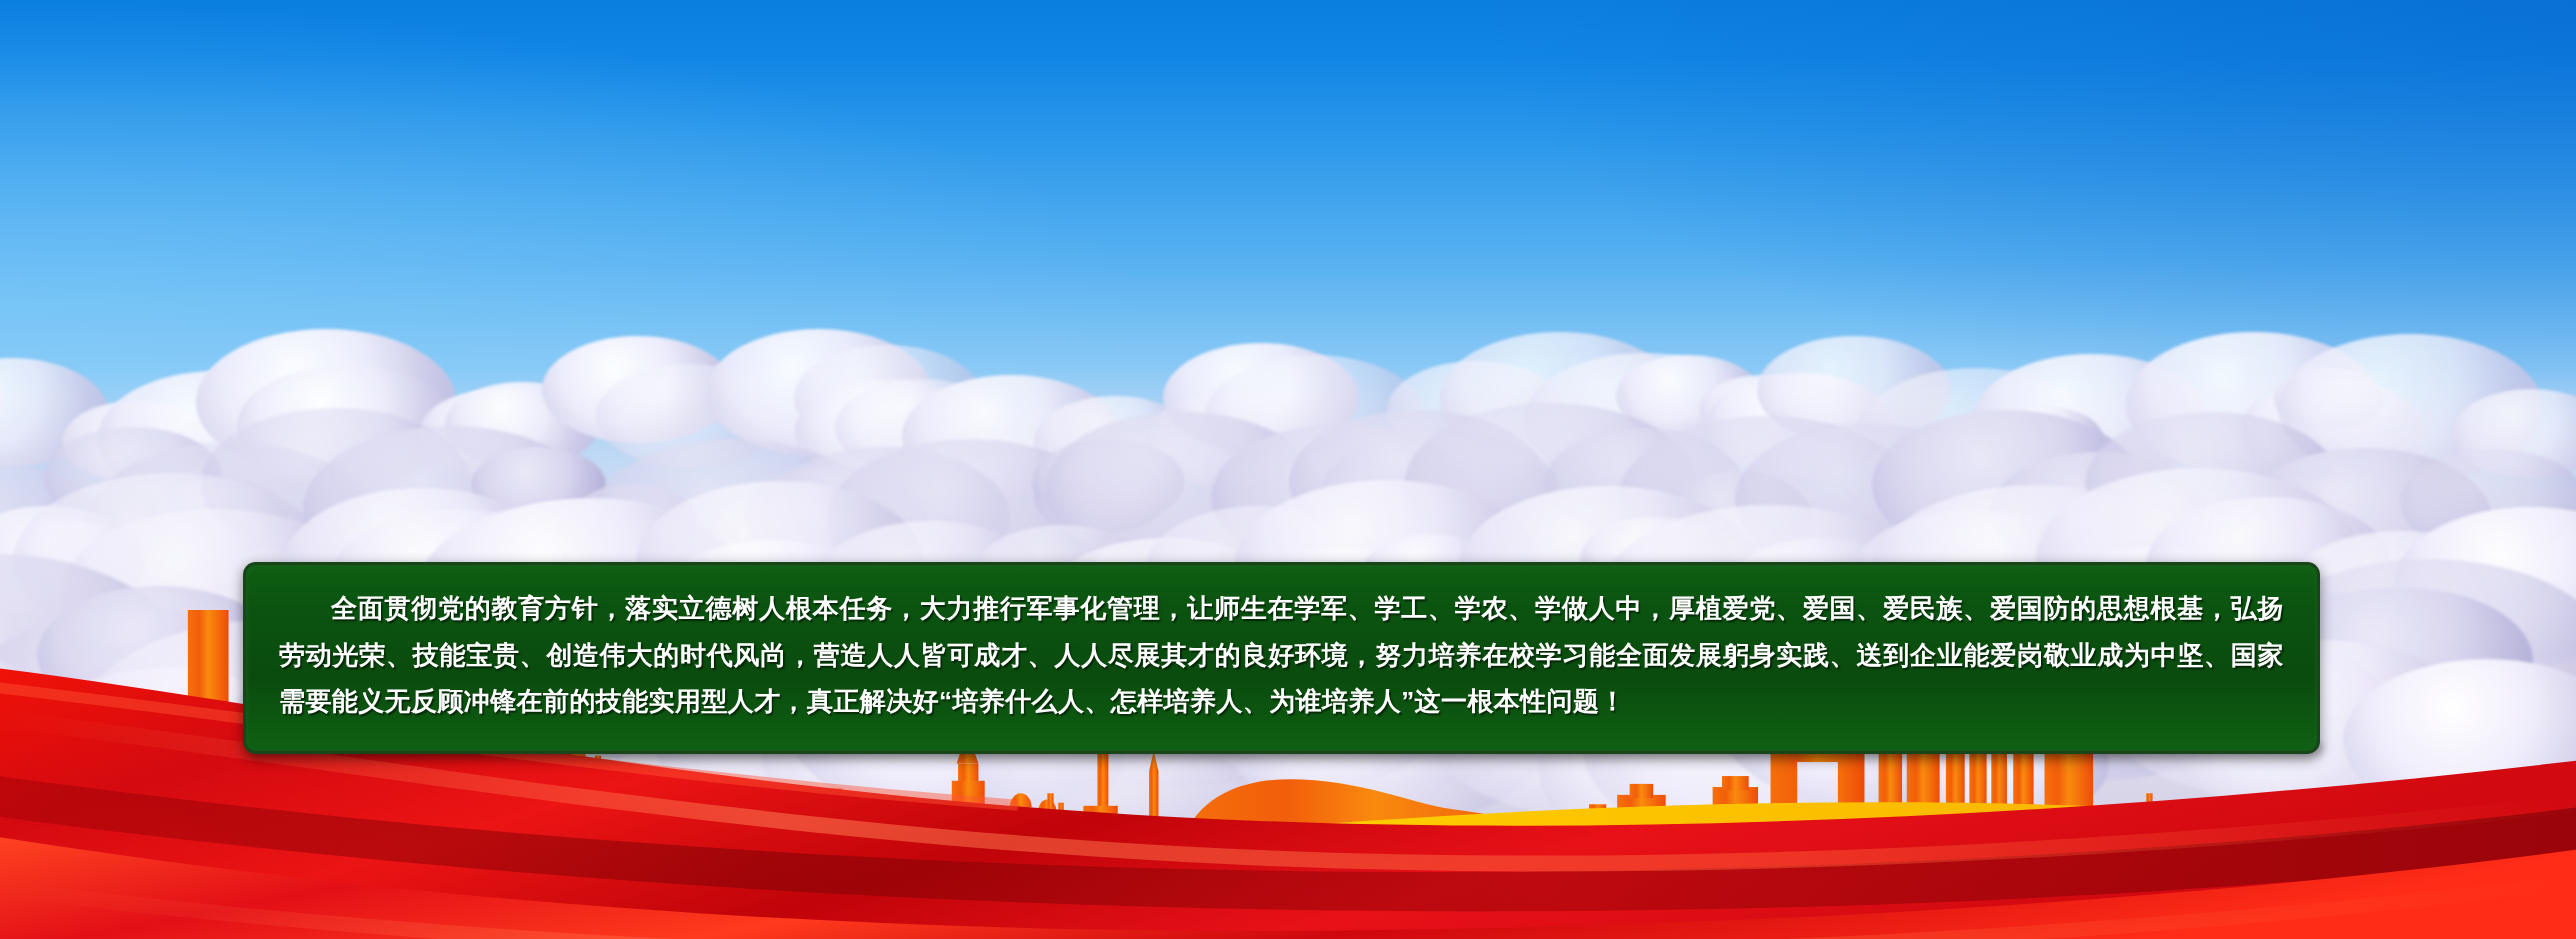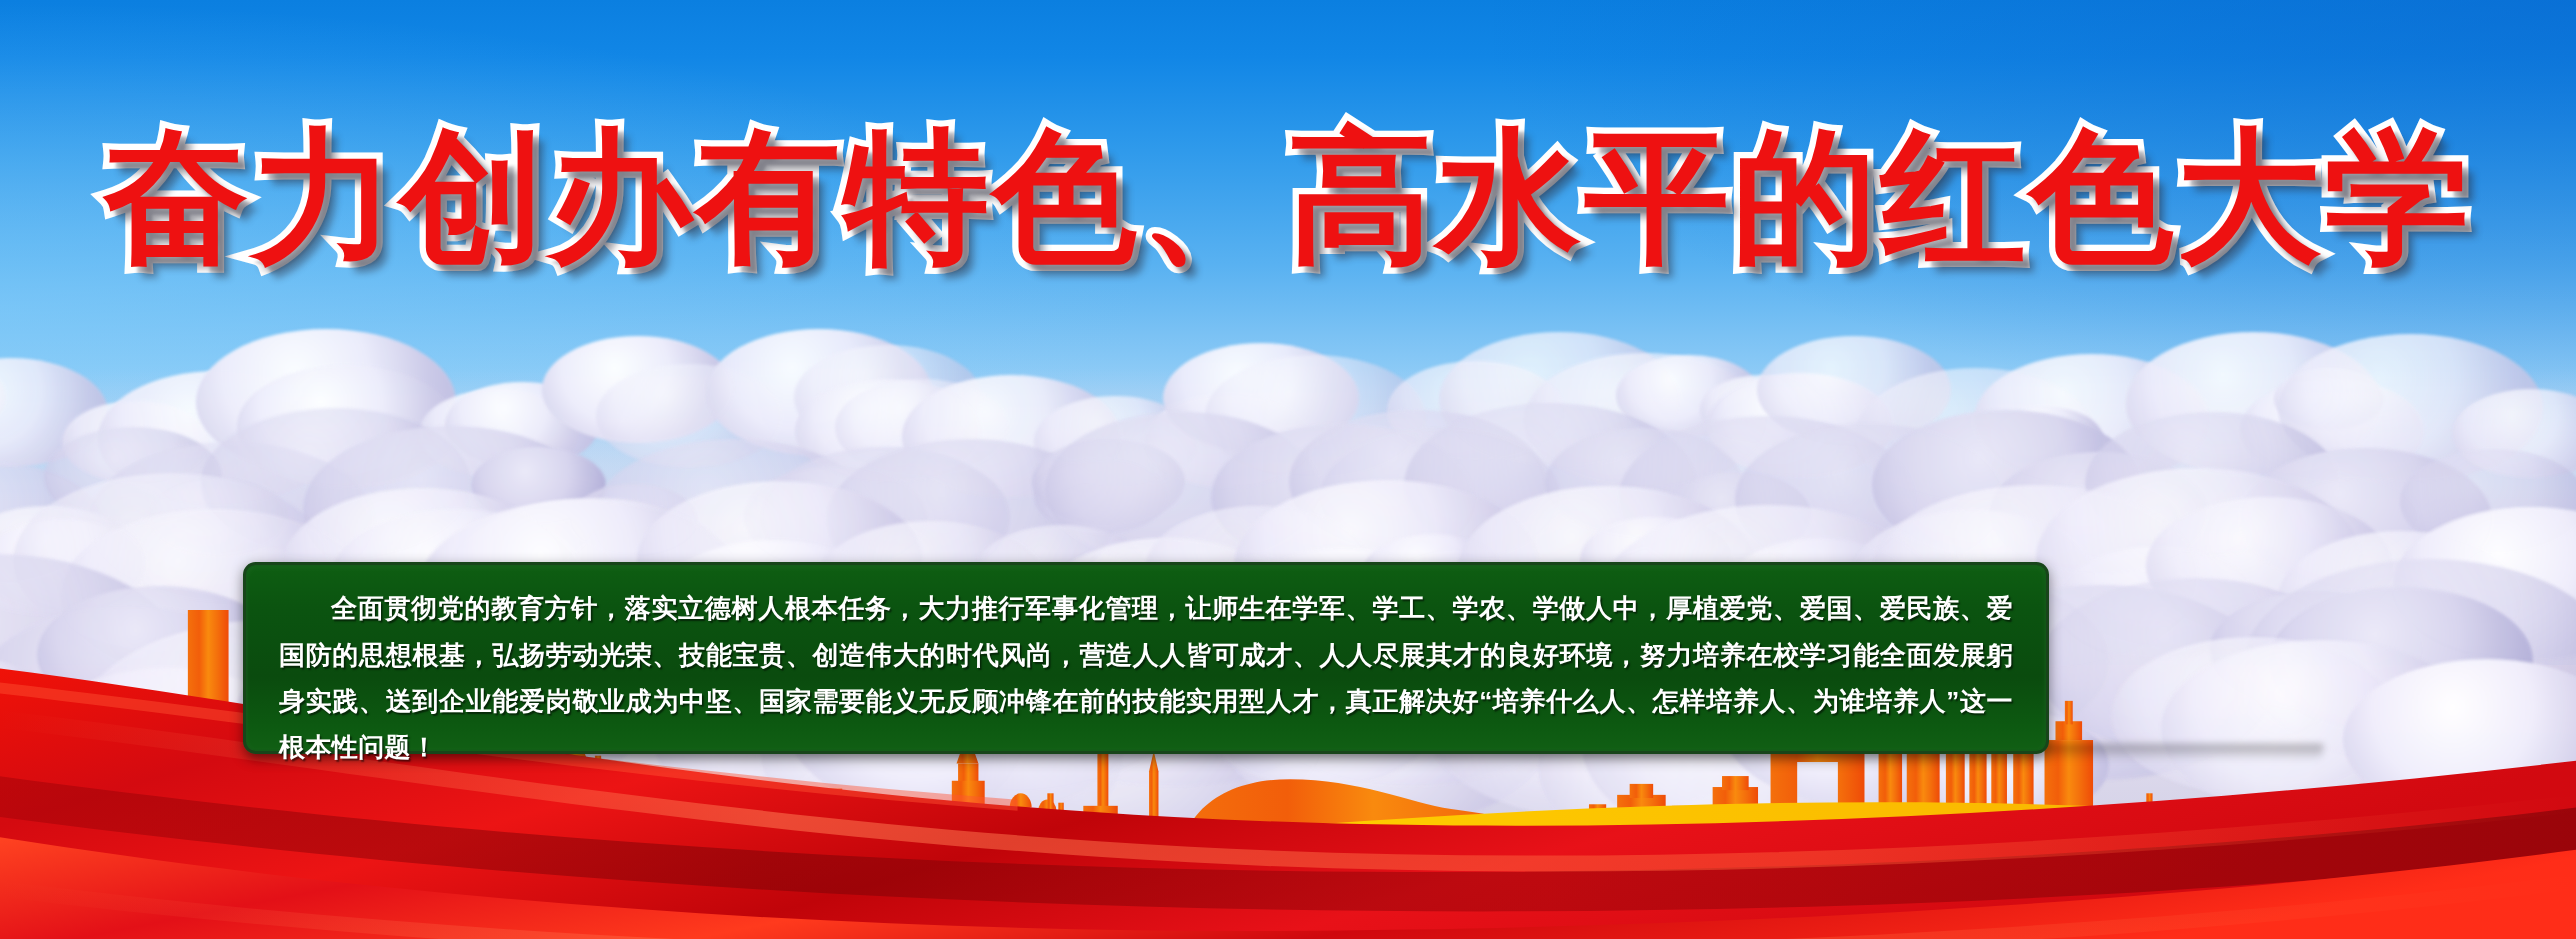--- a/index.html
+++ b/index.html
@@ -82,21 +82,21 @@
 
   
   .skyline { position:absolute; left:0; bottom:0; width:2576px; height:329px; z-index:3; }
 
   
   .ribbon { position:absolute; left:0; bottom:0; width:2576px; height:438px; z-index:4; }
 
   
   .green-panel {
     position:absolute;
-    left:243px; top:562px; width:1806px; height:192px;
+    left:243px; top:562px; width:2077px; height:192px;
     z-index:7;
     border-radius:12.5px;
     background:
       linear-gradient(180deg,#0e5e12 0%, #0b5410 22%, #0a4b0e 60%, #0d5a11 88%, #115f14 100%);
     border:3.1px solid #18451a;
     box-shadow:
       0 4.7px 12.5px rgba(0,0,0,.45),
       inset 0 0 0 1.6px rgba(20,90,25,.55),
       inset 0 1.6px 7.8px rgba(255,255,255,.06);
     padding:20.4px 33px 14px 33px;
@@ -263,21 +263,20 @@
       <div class="puff" style="left: 1538px; top: 287px; width: 346px; height: 194px; opacity: 0.76;"></div>
       <div class="puff" style="left: 1582px; top: 254px; width: 381px; height: 214px; opacity: 0.71;"></div>
       <div class="puff" style="left: 1723px; top: 263px; width: 284px; height: 159px; opacity: 0.98;"></div>
       <div class="puff" style="left: 1916px; top: 327px; width: 193px; height: 108px; opacity: 0.96;"></div>
       <div class="puff" style="left: 2111px; top: 253px; width: 283px; height: 158px; opacity: 0.7;"></div>
       <div class="puff" style="left: 2161px; top: 256px; width: 320px; height: 179px; opacity: 0.81;"></div>
       <div class="puff" style="left: 2343px; top: 275px; width: 288px; height: 161px; opacity: 1;"></div>
     </div>
 
   <div class="titles">
-    <div class="title-line l2">奋力创办有特色、高水平的红色大学</div>
   </div>
 
   <svg class="skyline" viewBox="0 0 3291 420" preserveAspectRatio="none">
     <defs>
       <linearGradient id="skyG" x1="0" y1="0" x2="1" y2="0">
         <stop offset="0" stop-color="#f4700c"></stop>
         <stop offset="0.28" stop-color="#f25e0a"></stop>
         <stop offset="0.5" stop-color="#f98a0e"></stop>
         <stop offset="0.72" stop-color="#f4700c"></stop>
         <stop offset="1" stop-color="#ef4b08"></stop>

